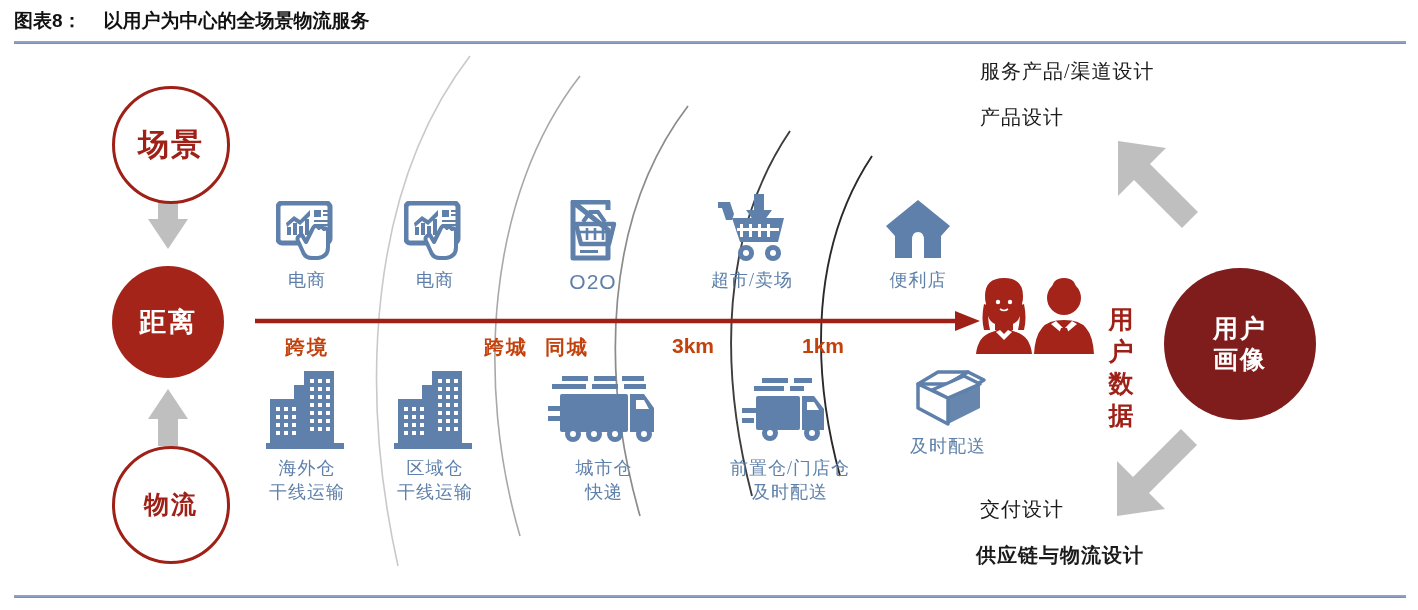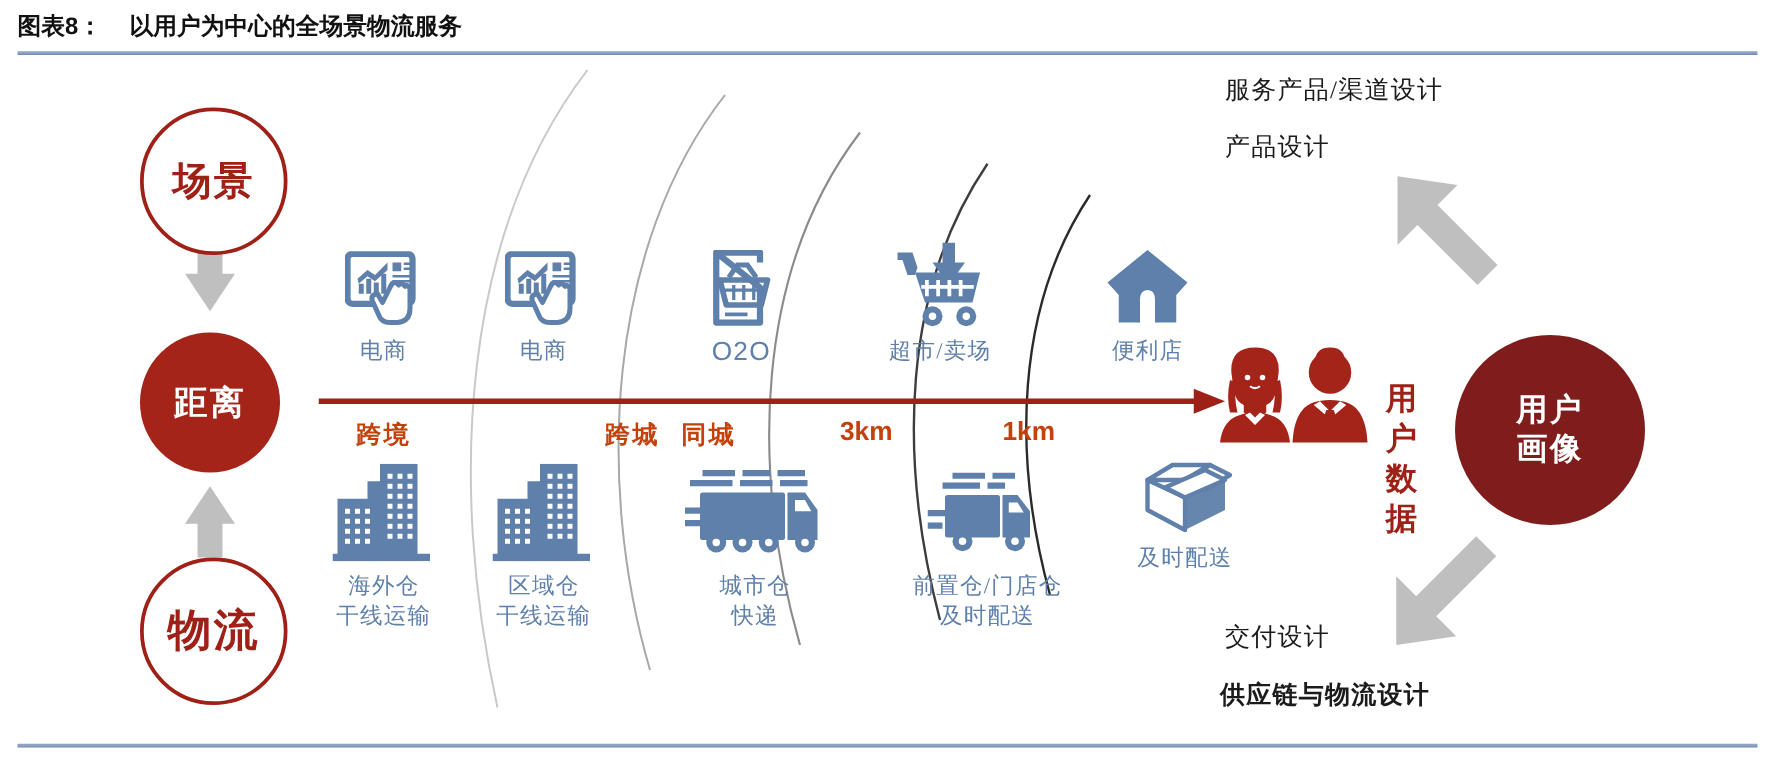--- a/index.html
+++ b/index.html
@@ -24,21 +24,21 @@
     text-align:center;line-height:1.05;}
   .circ-outline{border:3px solid #9e2016;color:#9e2016;background:#fff;}
   .circ-fill{background:#a42419;color:#fff;}
   .circ-label{font-family:"Liberation Serif","DejaVu Serif",serif;font-weight:bold;letter-spacing:2px;}
 
   #c-scene{left:112px;top:40px;width:112px;height:112px;}
   #c-scene .circ-label{font-size:31px;}
   #c-dist{left:112px;top:220px;width:112px;height:112px;}
   #c-dist .circ-label{font-size:27px;}
   #c-logi{left:112px;top:400px;width:112px;height:112px;}
-  #c-logi .circ-label{font-size:35px;}
+  #c-logi .circ-label{font-size:25px;}
   #c-persona{left:1164px;top:222px;width:152px;height:152px;background:#7f1d1d;}
   #c-persona .circ-label{font-size:25px;color:#fff;line-height:1.25;}
 
   
   .blabel{position:absolute;color:#5e80aa;font-family:"Liberation Serif","DejaVu Serif",serif;
     font-size:18px;text-align:center;line-height:1.35;white-space:nowrap;letter-spacing:1px;}
   .blabel.sans{font-family:"Liberation Sans","DejaVu Sans",sans-serif;letter-spacing:1px;font-size:21px;}
 
   
   .rlabel{position:absolute;color:#c2410c;font-family:"Liberation Serif","DejaVu Serif",serif;

